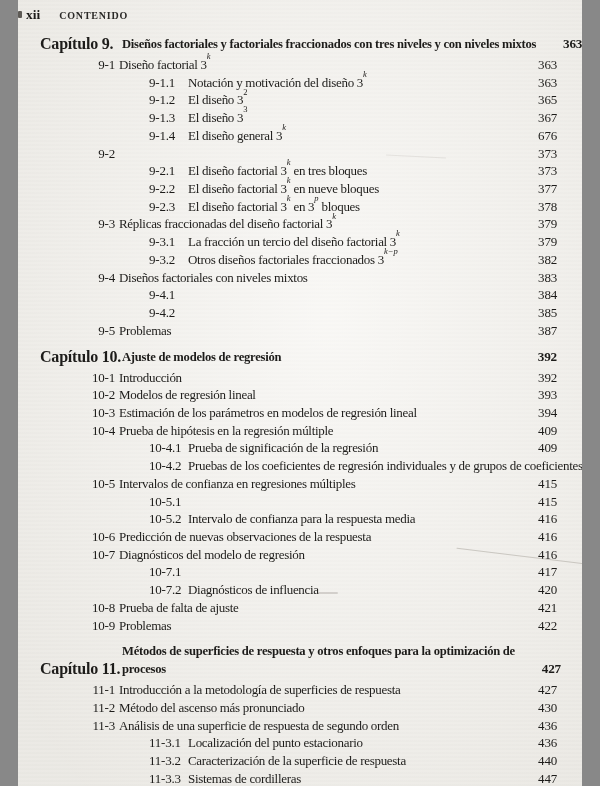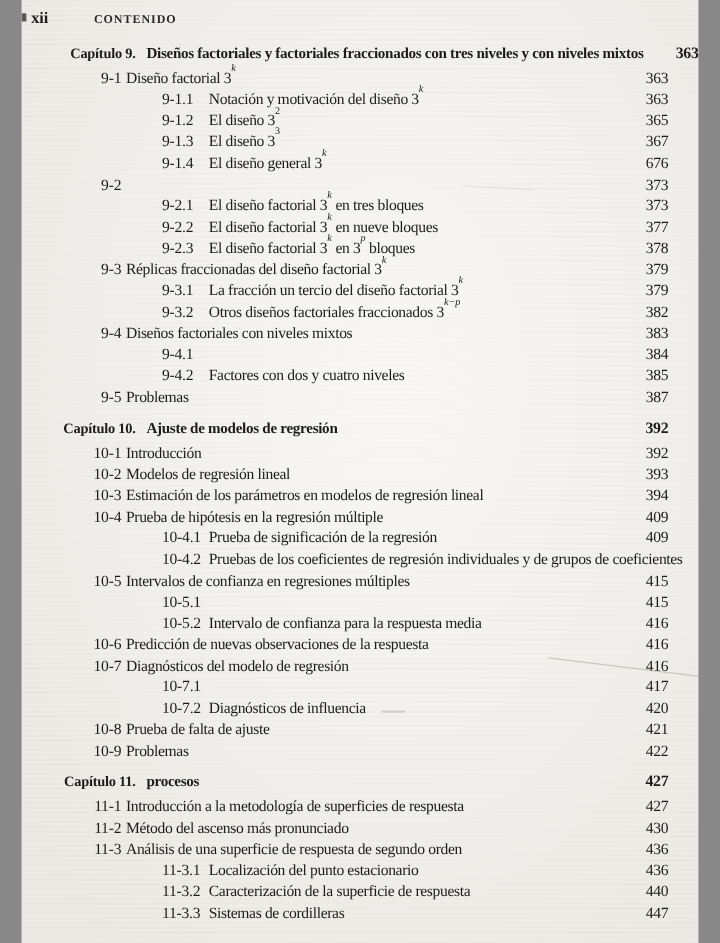--- a/index.html
+++ b/index.html
@@ -11,31 +11,31 @@
     background-image:
       radial-gradient(ellipse at 55% 40%, rgba(255,255,255,0.5), rgba(0,0,0,0.03) 90%),
       repeating-linear-gradient(0deg, rgba(0,0,0,0.012) 0 2px, rgba(255,255,255,0.012) 2px 4px);
     color:#1d1c1a;
     font-family:"Liberation Serif","DejaVu Serif",serif;
     font-size:13px;
     overflow:hidden;
   }
   .hdr { display:flex; align-items:baseline; padding:7px 0 0 8px; }
   .folio { font-weight:bold; font-size:13.5px; }
-  .running { font-weight:bold; font-size:10px; letter-spacing:0.8px; margin-left:38px; color:#2a2927; }
+  .running { font-weight:bold; font-size:10px; letter-spacing:0.8px; margin-left:19px; color:#2a2927; }
 
   .toc { margin-top:12px; }
   .chapter + .chapter { margin-top:8px; }
 
   .chap-head { display:flex; align-items:flex-end; line-height:18px; font-weight:bold; }
-  .chap-label { flex:none; width:73px; margin-left:22px; text-align:right; font-size:12px; letter-spacing:-0.2px; white-space:nowrap; }
+  .chap-label { flex:none; width:73px; margin-left:22px; text-align:right; font-size:16px; letter-spacing:-0.2px; white-space:nowrap; }
   .chap-title { margin-left:9px; font-size:12.6px; letter-spacing:-0.25px; }
   .chap-title .tline { white-space:nowrap; }
 
-  .entries { margin-top:3px; }
+  .entries { margin-top:3px;padding-left:14px; }
   .row { display:flex; align-items:baseline; line-height:17.72px; }
   .row .num { flex:none; white-space:nowrap; letter-spacing:-0.2px; }
   .row.sec .num { margin-left:20px; width:63px; text-align:right; }
   .row.sec .title { margin-left:4px; }
   .row.sub .num { margin-left:117px; width:39px; text-align:left; }
   .row.sub .title { margin-left:0; }
   .row .title { white-space:nowrap; letter-spacing:-0.3px; }
 
   .pagenum { flex:none; margin-left:auto; width:46px; text-align:right; margin-right:25px; white-space:nowrap; letter-spacing:-0.2px; }
   .chap-head .pagenum { font-size:13.2px; }
@@ -145,21 +145,20 @@
     <span class="pagenum">383</span>
   </div>
 
   <div class="row sub">
     <span class="num">9-4.1</span>
     <span class="pagenum">384</span>
   </div>
 
   <div class="row sub">
     <span class="num">9-4.2</span>
-    <span class="title">Factores con dos y cuatro niveles</span>
     <span class="pagenum">385</span>
   </div>
 
   <div class="row sec">
     <span class="num">9-5</span>
     <span class="title">Problemas</span>
     <span class="pagenum">387</span>
   </div>
 </div>
   </div>
@@ -260,20 +259,21 @@
     <span class="title">Problemas</span>
     <span class="pagenum">422</span>
   </div>
 </div>
   </div>
 
   <div class="chapter">
     <div class="chap-head">
       <span class="chap-label">Capítulo 11.</span>
       <span class="chap-title">
+            <div class="tline">Métodos de superficies de respuesta y otros enfoques para la optimización de</div>
             <div class="tline">procesos</div>
           </span>
       <span class="pagenum">427</span>
     </div>
     <div class="entries">
   <div class="row sec">
     <span class="num">11-1</span>
     <span class="title">Introducción a la metodología de superficies de respuesta</span>
     <span class="pagenum">427</span>
   </div>

